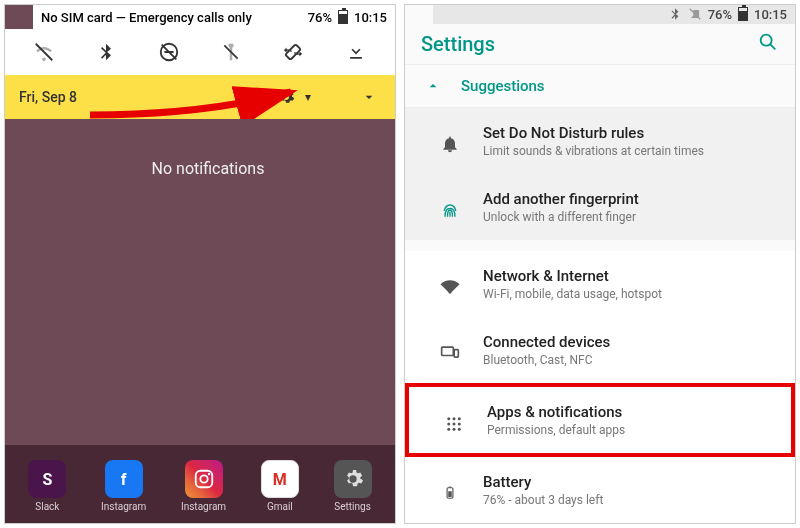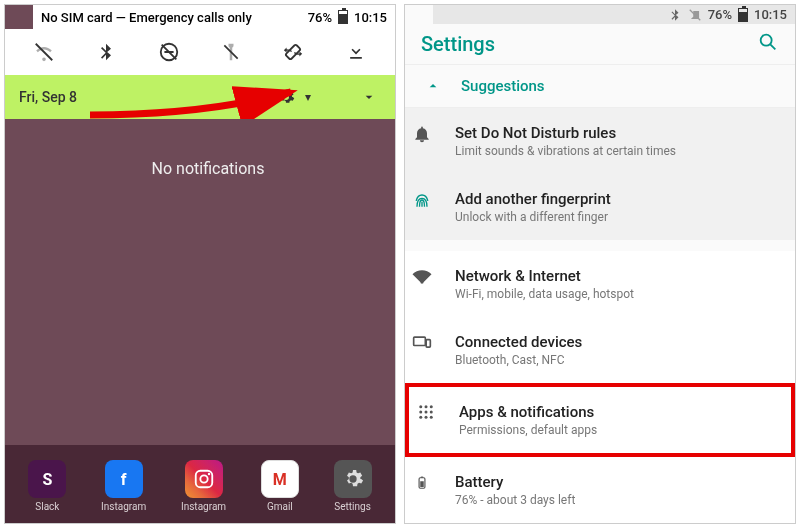--- a/index.html
+++ b/index.html
@@ -2,24 +2,24 @@
 <html><head>
 <meta charset="utf-8">
 <style>
   * { margin: 0; padding: 0; box-sizing: border-box; font-family: Roboto, Arial, sans-serif; }
   body { width: 800px; height: 528px; background: #fff; display: flex; gap: 8px; padding: 4px; }
   .phone { flex: 1; border: 1px solid #ccc; position: relative; overflow: hidden; }
   
   .left-phone { background: #6e4a57; display: flex; flex-direction: column; }
   .status-bar { height: 24px; background: #fff; color: #000; display: flex; align-items: center; padding: 0 8px; font-size: 13px; font-weight: 500; margin-left: 28px; }
   .status-text { flex: 1; }
-  .status-right { display: flex; align-items: center; gap: 6px; }
+  .status-right { display: flex; align-items: flex-start; gap: 6px; }
   .qs-row { background: #fff; display: flex; justify-content: space-around; align-items: center; padding: 10px 8px; }
   .qs-icon { width: 26px; height: 26px; display: flex; align-items: center; justify-content: center; color: #333; }
-  .qs-date-row { background: #bef264; display: flex; align-items: center; padding: 10px 14px; font-size: 14px; color: #333; gap: 3px; }
+  .qs-date-row { background: #fde047; display: flex; align-items: center; padding: 10px 14px; font-size: 14px; color: #333; gap: 3px; }
   .qs-date { flex: 1; font-weight: 500; }
   .gear-target { width: 24px; height: 24px; display: flex; align-items: center; justify-content: center; cursor: pointer; }
   .caret { font-size: 12px; color: #333; margin-left: 4px; }
   .shade-body { flex: 1; background: #6e4a57; display: flex; flex-direction: column; align-items: center; color: #fff; position: relative; margin-left: 16px; }
   .no-notif { margin-top: 40px; font-size: 16px; color: #eee; }
   
   .arrow-overlay { position: absolute; left: 80px; top: 75px; width: 220px; height: 40px; pointer-events: none; }
   
   .dock { position: absolute; bottom: 0; left: 0; right: 0; height: 78px; display: flex; justify-content: space-around; align-items: center; padding: 4px 6px 0; background: rgba(67,34,48,0.85); }
   .dock-item { display: flex; flex-direction: column; align-items: center; gap: 3px; color: #d9d0d3; font-size: 10px; }
@@ -30,21 +30,21 @@
   .gmail { background: #fff; color: #d93025; border: 1px solid #ddd; }
   .settings-ico { background: #555; }
   
   .right-phone { background: #fafafa; display: flex; flex-direction: column; }
   .status-bar.r { background: #e7e7e7; color: #444; }
   .app-bar { height: 50px; background: #fafafa; display: flex; align-items: center; padding: 0 16px; color: #009688; font-size: 20px; font-weight: 500; border-bottom: 1px solid #eee; }
   .app-bar-title { flex: 1; }
   .search-btn { color: #009688; cursor: pointer; }
   .suggest-header { display: flex; align-items: center; gap: 20px; padding: 12px 20px; color: #009688; border-bottom: 1px solid #eee; }
   .suggest-label { font-size: 15px; font-weight: 500; }
-  .setting-row { display: flex; align-items: flex-start; gap: 20px; padding: 16px 4px; cursor: pointer; background: #fff; }
+  .setting-row { display: flex; align-items: flex-end; gap: 20px; padding: 16px 32px; cursor: pointer; background: #fff; }
   .setting-row.suggest { background: #f1f1f1; }
   .setting-icon { width: 26px; text-align: center; color: #555; font-size: 18px; }
   .setting-text { flex: 1; }
   .setting-title { font-size: 15px; color: #222; font-weight: 500; }
   .setting-sub { font-size: 12px; color: #777; margin-top: 2px; }
   .divider-gap { height: 14px; background: #fafafa; }
   .red-highlight { border: 4px solid #e60000; }
   .batt-icon { display:inline-block; width:10px; height:14px; border:1px solid #333; position:relative; background:linear-gradient(to top,#333 76%, transparent 76%); }
   .batt-icon::before { content:""; position:absolute; top:-3px; left:3px; width:4px; height:2px; background:#333; }
 </style>

